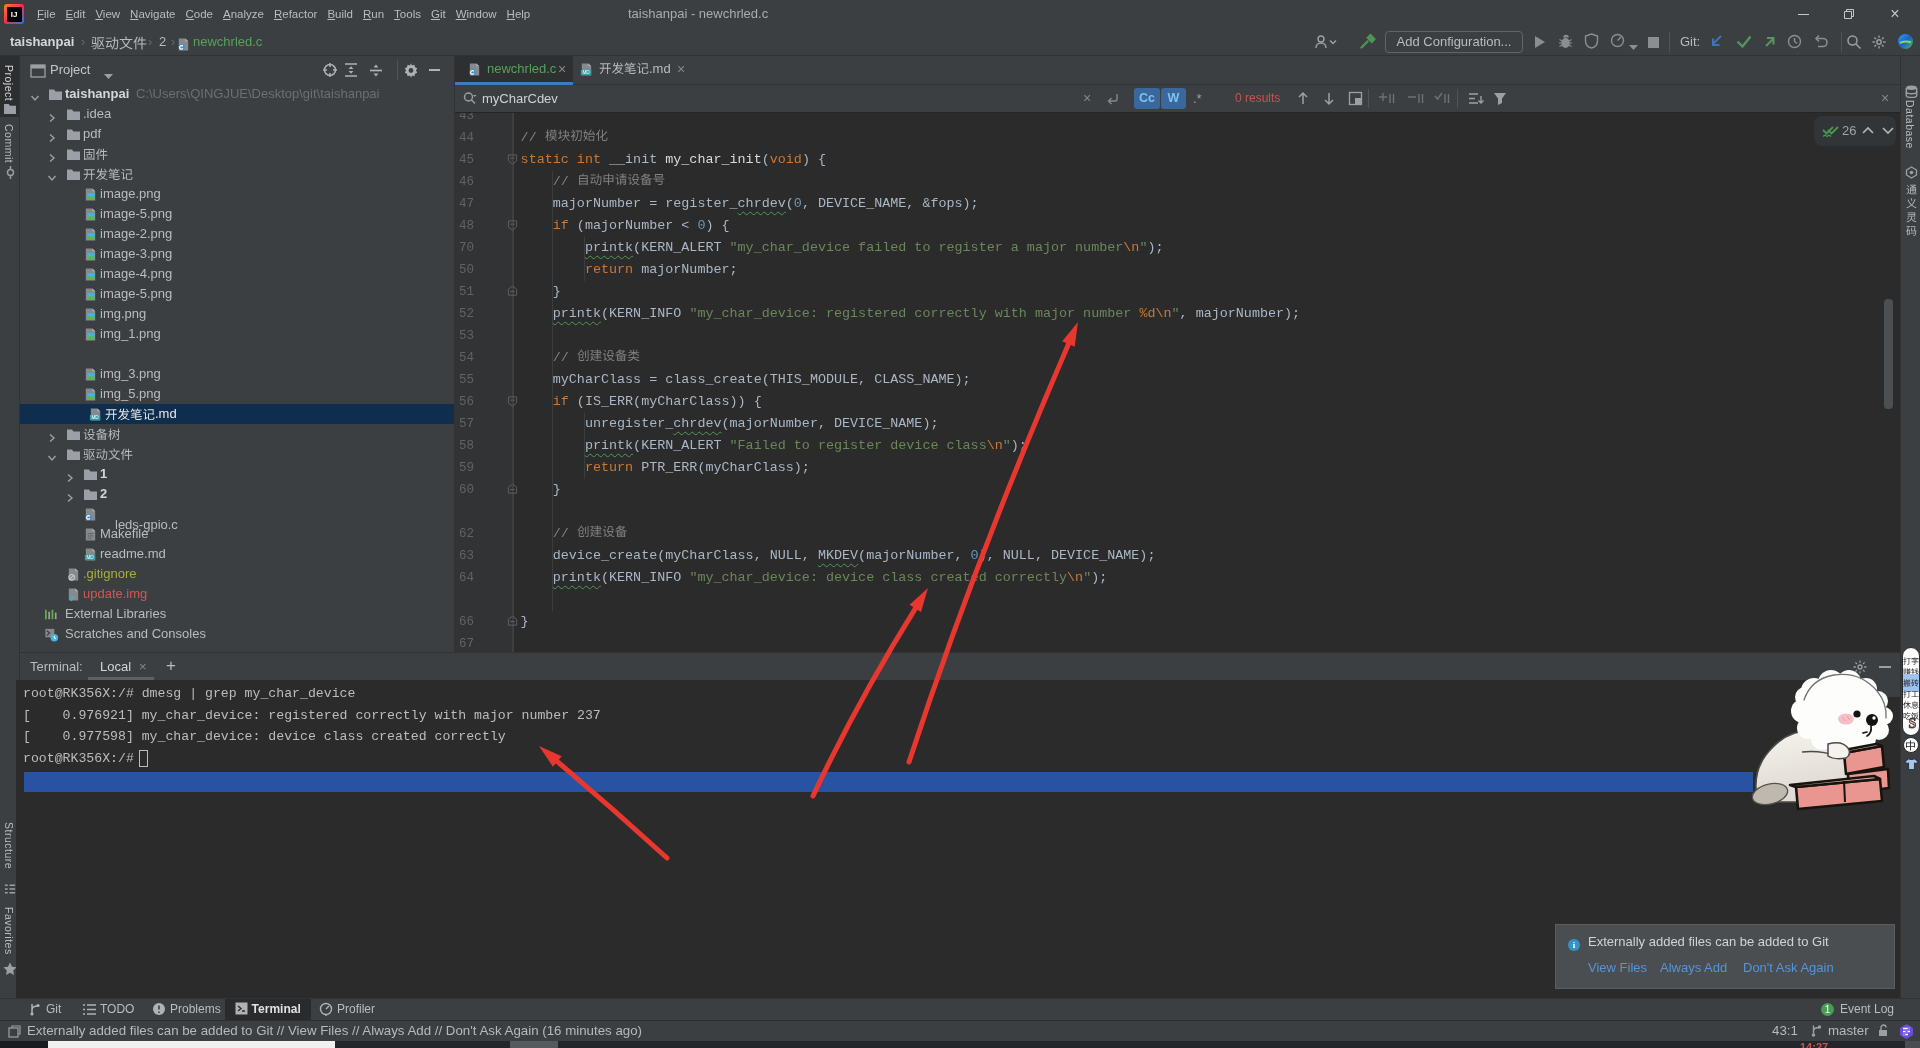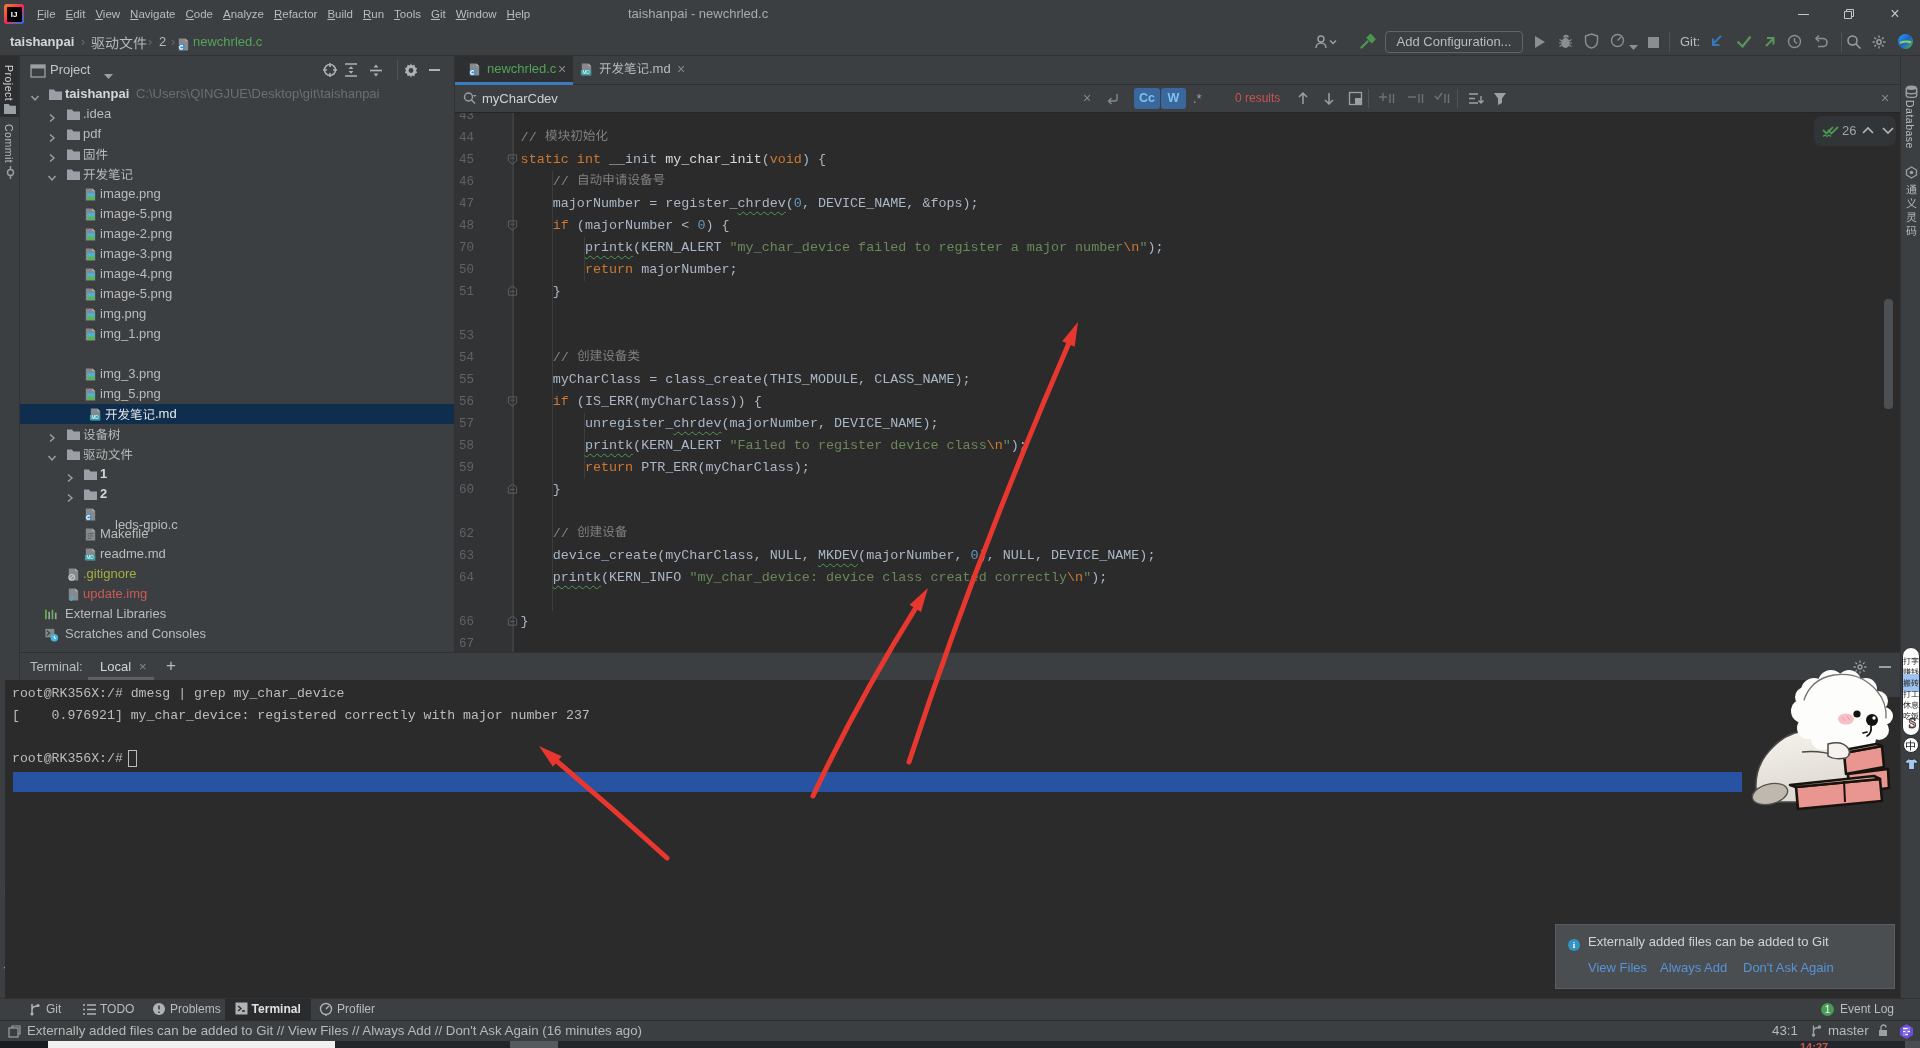--- a/index.html
+++ b/index.html
@@ -22,21 +22,21 @@
 #tabs{position:absolute;left:455px;top:56px;width:1445px;height:29px;background:#3c3f41;font-size:13px}
 #findbar{position:absolute;left:455px;top:85px;width:1445px;height:28px;background:#3c3f41;border-bottom:1px solid #252525;font-size:13px}
 #codewrap{position:absolute;left:455px;top:113px;width:1445px;height:539px;background:#2b2b2b;overflow:hidden}
 #gutterbg{position:absolute;left:0;top:0;width:58px;height:539px;background:#313335;border-right:1px solid #3b3e40}
 .cline{position:absolute;left:0;width:1444px;height:22px;line-height:22px;font-family:"Liberation Mono",monospace;font-size:13.4px;color:#a9b7c6;white-space:pre}
 .lnum{position:absolute;left:0;top:0;width:19px;text-align:right;color:#606366;font-size:12.5px;font-family:"Liberation Mono",monospace}
 .ct{position:absolute;left:65.6px;top:0}
 .k{color:#cc7832}.cm{color:#808080}.st{color:#6a8759}.nu{color:#6897bb}.fn{color:#d8dade}
 .sq{text-decoration:underline wavy #4f9a58 1px;text-underline-offset:3.5px}
 #termhead{position:absolute;left:20px;top:653px;width:1880px;height:44px;background:#3c3f41;font-size:13px}
-#termbody{position:absolute;left:5px;top:680px;width:1846px;height:318px;background:#2b2b2b}
+#termbody{position:absolute;left:16px;top:680px;width:1846px;height:318px;background:#2b2b2b}
 .tline{position:absolute;left:7px;font-family:"Liberation Mono",monospace;font-size:13.2px;color:#bcbcbc;white-space:pre}
 #twbar{position:absolute;left:0;top:998px;width:1920px;height:22px;background:#3c3f41;border-top:1px solid #323232;font-size:12px;color:#bbb}
 .twitem{position:absolute;top:0;height:21px;line-height:21px}
 #statusbar{position:absolute;left:0;top:1020px;width:1920px;height:37px;background:#3c3f41;border-top:1px solid #2d2d2d;font-size:13.3px;color:#b8b8b8}
 #bottomstrip{position:absolute;left:0;top:1041px;width:1920px;height:7px;background:#191d22;overflow:hidden}
 #notif{position:absolute;left:1555px;top:924px;width:340px;height:65px;background:#4b4e50;border:1px solid #5b5e60;font-size:13px;color:#d2d2d2}
 .nlink{color:#5694d8}
 </style></head><body>
 <div id="titlebar">
     <div id="logo"></div>
@@ -656,20 +656,21 @@
               <path transform="translate(4000,0)" d="M122 776C175 729 242 662 273 619L324 672C292 713 225 778 171 822ZM43 526V454H184V95C184 49 153 16 134 4C148 -11 168 -42 175 -60C190 -40 217 -20 395 112C386 127 374 155 368 175L257 94V526ZM491 804V693C491 619 469 536 337 476C351 464 377 435 386 420C530 489 562 597 562 691V734H739V573C739 497 753 469 823 469C834 469 883 469 898 469C918 469 939 470 951 474C948 491 946 520 944 539C932 536 911 534 897 534C884 534 839 534 828 534C812 534 810 543 810 572V804ZM805 328C769 248 715 182 649 129C582 184 529 251 493 328ZM384 398V328H436L422 323C462 231 519 151 590 86C515 38 429 5 341 -15C355 -31 371 -61 377 -80C474 -54 566 -16 647 39C723 -17 814 -58 917 -83C926 -62 947 -32 963 -16C867 4 781 39 708 86C793 160 861 256 901 381L855 401L842 398Z"></path>
               <path transform="translate(5000,0)" d="M685 688C637 637 572 593 498 555C430 589 372 630 329 677L340 688ZM369 843C319 756 221 656 76 588C93 576 116 551 128 533C184 562 233 595 276 630C317 588 365 551 420 519C298 468 160 433 30 415C43 398 58 365 64 344C209 368 363 411 499 477C624 417 772 378 926 358C936 379 956 410 973 427C831 443 694 473 578 519C673 575 754 644 808 727L759 758L746 754H399C418 778 435 802 450 827ZM248 129H460V18H248ZM248 190V291H460V190ZM746 129V18H537V129ZM746 190H537V291H746ZM170 357V-80H248V-48H746V-78H827V357Z"></path>
               <path transform="translate(6000,0)" d="M260 732H736V596H260ZM185 799V530H815V799ZM63 440V371H269C249 309 224 240 203 191H727C708 75 688 19 663 -1C651 -9 639 -10 615 -10C587 -10 514 -9 444 -2C458 -23 468 -52 470 -74C539 -78 605 -79 639 -77C678 -76 702 -70 726 -50C763 -18 788 57 812 225C814 236 816 259 816 259H315L352 371H933V440Z"></path>
             </g>
           </svg></span></span></div>
     <div class="cline" style="top:79.5px"><span class="lnum">47</span><span class="ct">    majorNumber = register_<span class="sq">chrdev</span>(<span class="nu">0</span>, DEVICE_NAME, &amp;fops);</span></div>
     <div class="cline" style="top:101.5px"><span class="lnum">48</span><span class="ct">    <span class="k">if</span> (majorNumber &lt; <span class="nu">0</span>) {</span></div>
     <div class="cline" style="top:123.5px"><span class="lnum">70</span><span class="ct">        <span class="sq">printk</span>(KERN_ALERT <span class="st">"my_char_device failed to register a major number</span><span class="k">\n</span><span class="st">"</span>);</span></div>
     <div class="cline" style="top:145.5px"><span class="lnum">50</span><span class="ct">        <span class="k">return</span> majorNumber;</span></div>
     <div class="cline" style="top:167.5px"><span class="lnum">51</span><span class="ct">    }</span></div>
+    <div class="cline" style="top:189.5px"><span class="lnum">52</span><span class="ct">    <span class="sq">printk</span>(KERN_INFO <span class="st">"my_char_device: registered correctly with major number </span><span class="k">%d\n</span><span class="st">"</span>, majorNumber);</span></div>
     <div class="cline" style="top:211.5px"><span class="lnum">53</span><span class="ct"></span></div>
     <div class="cline" style="top:233.5px"><span class="lnum">54</span><span class="ct">    <span class="cm">// </span><span class="cm" style="display:inline-block;vertical-align:-3px"><svg class="cjk" style="width:63.0px;height:14.5px;vertical-align:0px" viewBox="0 0 63.0 14.5">
             <g transform="translate(0,11.1) scale(0.012600,-0.012600)" fill="currentColor">
               <path transform="translate(0,0)" d="M838 824V20C838 1 831 -5 812 -6C792 -6 729 -7 659 -5C670 -25 682 -57 686 -76C779 -77 834 -75 867 -64C899 -51 913 -30 913 20V824ZM643 724V168H715V724ZM142 474V45C142 -44 172 -65 269 -65C290 -65 432 -65 455 -65C544 -65 566 -26 576 112C555 117 526 128 509 141C504 22 497 0 450 0C419 0 300 0 275 0C224 0 216 7 216 45V407H432C424 286 415 237 403 223C396 214 388 213 374 213C360 213 325 214 288 218C298 199 306 173 307 153C347 150 386 151 406 152C431 155 448 161 463 178C486 203 497 271 506 444C507 454 507 474 507 474ZM313 838C260 709 154 571 27 480C44 468 70 443 82 428C181 504 266 604 330 713C409 627 496 524 540 457L595 507C547 578 446 689 362 774L383 818Z"></path>
               <path transform="translate(1000,0)" d="M394 755V695H581V620H330V561H581V483H387V422H581V345H379V288H581V209H337V149H581V49H652V149H937V209H652V288H899V345H652V422H876V561H945V620H876V755H652V840H581V755ZM652 561H809V483H652ZM652 620V695H809V620ZM97 393C97 404 120 417 135 425H258C246 336 226 259 200 193C173 233 151 283 134 343L78 322C102 241 132 177 169 126C134 60 89 8 37 -30C53 -40 81 -66 92 -80C140 -43 183 7 218 70C323 -30 469 -55 653 -55H933C937 -35 951 -2 962 14C911 13 694 13 654 13C485 13 347 35 249 132C290 225 319 342 334 483L292 493L278 492H192C242 567 293 661 338 758L290 789L266 778H64V711H237C197 622 147 540 129 515C109 483 84 458 66 454C76 439 91 408 97 393Z"></path>
               <path transform="translate(2000,0)" d="M122 776C175 729 242 662 273 619L324 672C292 713 225 778 171 822ZM43 526V454H184V95C184 49 153 16 134 4C148 -11 168 -42 175 -60C190 -40 217 -20 395 112C386 127 374 155 368 175L257 94V526ZM491 804V693C491 619 469 536 337 476C351 464 377 435 386 420C530 489 562 597 562 691V734H739V573C739 497 753 469 823 469C834 469 883 469 898 469C918 469 939 470 951 474C948 491 946 520 944 539C932 536 911 534 897 534C884 534 839 534 828 534C812 534 810 543 810 572V804ZM805 328C769 248 715 182 649 129C582 184 529 251 493 328ZM384 398V328H436L422 323C462 231 519 151 590 86C515 38 429 5 341 -15C355 -31 371 -61 377 -80C474 -54 566 -16 647 39C723 -17 814 -58 917 -83C926 -62 947 -32 963 -16C867 4 781 39 708 86C793 160 861 256 901 381L855 401L842 398Z"></path>
               <path transform="translate(3000,0)" d="M685 688C637 637 572 593 498 555C430 589 372 630 329 677L340 688ZM369 843C319 756 221 656 76 588C93 576 116 551 128 533C184 562 233 595 276 630C317 588 365 551 420 519C298 468 160 433 30 415C43 398 58 365 64 344C209 368 363 411 499 477C624 417 772 378 926 358C936 379 956 410 973 427C831 443 694 473 578 519C673 575 754 644 808 727L759 758L746 754H399C418 778 435 802 450 827ZM248 129H460V18H248ZM248 190V291H460V190ZM746 129V18H537V129ZM746 190H537V291H746ZM170 357V-80H248V-48H746V-78H827V357Z"></path>
               <path transform="translate(4000,0)" d="M746 822C722 780 679 719 645 680L706 657C742 693 787 746 824 797ZM181 789C223 748 268 689 287 650L354 683C334 722 287 779 244 818ZM460 839V645H72V576H400C318 492 185 422 53 391C69 376 90 348 101 329C237 369 372 448 460 547V379H535V529C662 466 812 384 892 332L929 394C849 442 706 516 582 576H933V645H535V839ZM463 357C458 318 452 282 443 249H67V179H416C366 85 265 23 46 -11C60 -28 79 -60 85 -80C334 -36 445 47 498 172C576 31 714 -49 916 -80C925 -59 946 -27 963 -10C781 11 647 74 574 179H936V249H523C531 283 537 319 542 357Z"></path>
             </g>
           </svg></span></span></div>
@@ -740,20 +741,21 @@
 <span class="icn" style="left:146px;top:0;line-height:26px;color:#b8bcbe;font-size:17px">+</span>
 <svg class="icn" style="left:1832px;top:6px" width="16" height="16" viewBox="0 0 16 16">
       <circle cx="8" cy="8" r="2" fill="none" stroke="#9da0a2" stroke-width="1.3"></circle>
       <path d="M8 1.5v2.3M8 12.2v2.3M1.5 8h2.3M12.2 8h2.3M3.4 3.4l1.6 1.6M11 11l1.6 1.6M12.6 3.4L11 5M5 11l-1.6 1.6" stroke="#9da0a2" stroke-width="1.3"></path>
     </svg>
 <div class="icn" style="left:1859px;top:13px;width:12px;height:1.5px;background:#9da0a2"></div>
 </div>
 <div id="termbody">
     <div class="tline" style="top:3px;line-height:21.7px">root@RK356X:/# dmesg | grep my_char_device</div>
     <div class="tline" style="top:24.700000000000045px;line-height:21.7px">[    0.976921] my_char_device: registered correctly with major number 237</div>
+    <div class="tline" style="top:46.39999999999998px;line-height:21.7px">[    0.977598] my_char_device: device class created correctly</div>
     <div class="tline" style="top:68.10000000000002px;line-height:21.7px">root@RK356X:/# </div>
     <div class="icn" style="left:123px;top:70px;width:9px;height:17px;border:1px solid #bcbcbc"></div>
     <div class="icn" style="left:8px;top:91.5px;width:1729px;height:20px;background:#2853a3"></div>
   </div>
 <div id="twbar">
 <span class="icn" style="left:28px;top:3px"><svg width="14" height="15" viewBox="0 0 14 15">
         <path d="M4 2v11M4 8c0-3 3-4 6-4" fill="none" stroke="#b0b3b5" stroke-width="1.5"></path>
         <circle cx="10" cy="3.5" r="1.6" fill="#b0b3b5"></circle>
         <circle cx="4" cy="12" r="1.6" fill="#b0b3b5"></circle>
       </svg></span>

